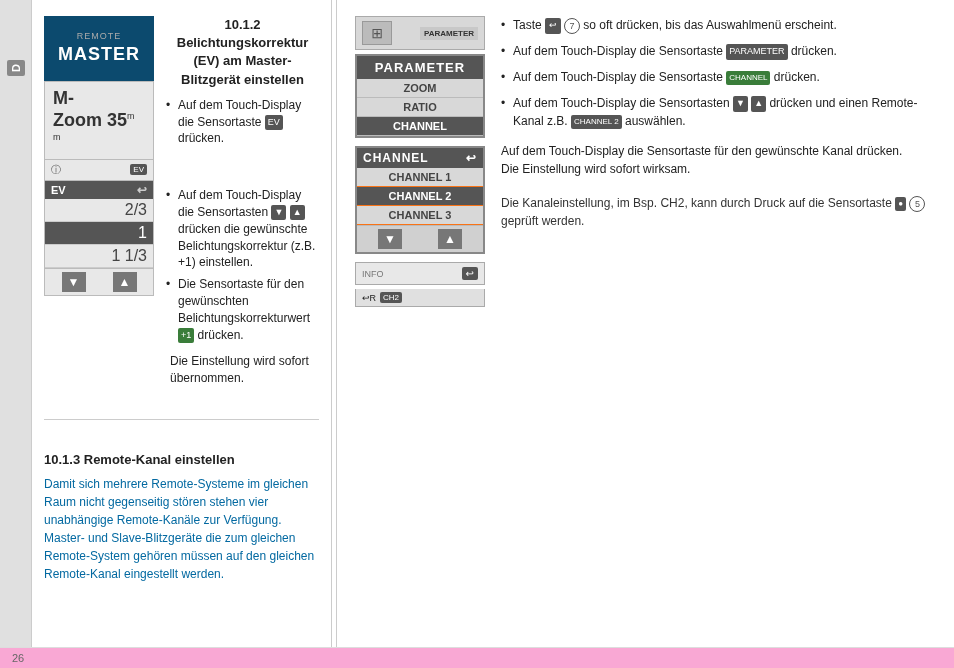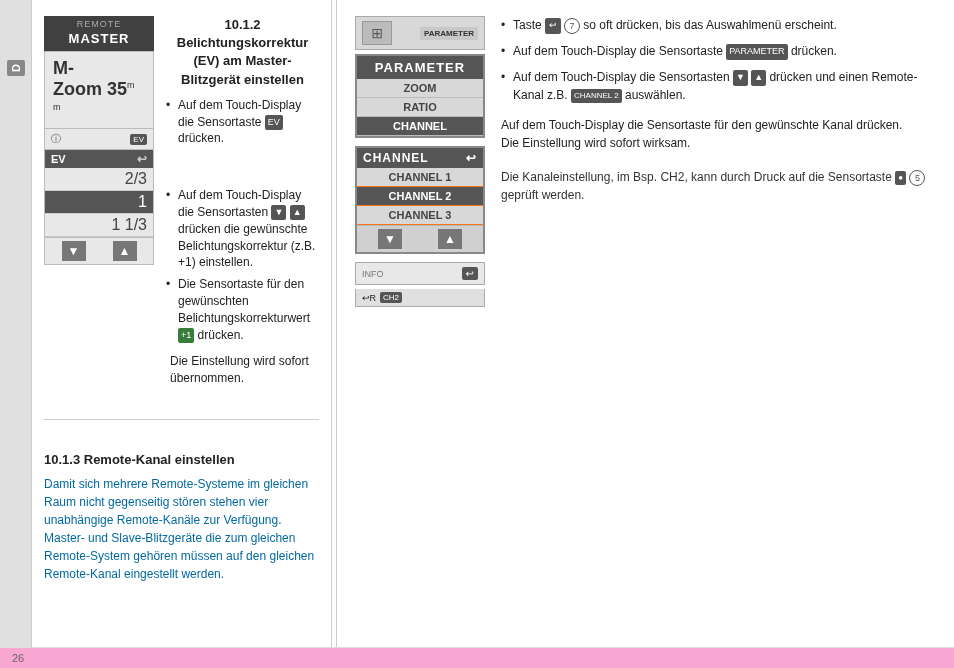--- a/index.html
+++ b/index.html
@@ -46,37 +46,37 @@
     
     .left-panel {
       width: 300px;
       padding: 16px 12px;
       border-right: 1px solid #ccc;
       display: flex;
       flex-direction: column;
     }
 
     .remote-master-box {
-      background: #404040;
+      background: #0c4a6e;
       color: white;
       text-align: center;
       width: 110px;
-      padding: 3px 6px;
+      padding: 15px 6px;
       font-size: 10px;
       line-height: 1.3;
     }
 
     .remote-label {
       font-size: 9px;
       letter-spacing: 1px;
       color: #aaa;
     }
 
     .master-label {
-      font-size: 13px;
+      font-size: 18px;
       font-weight: bold;
       letter-spacing: 1px;
       color: white;
     }
 
     .zoom-display {
       background: #e8e8e8;
       width: 110px;
       padding: 6px 8px;
       font-size: 18px;
@@ -610,20 +610,25 @@
             <span class="arrow-icon-inline">↩</span>
             <span class="circle-badge">7</span>
             <span> so oft drücken, bis das Auswahlmenü erscheint.</span>
           </li>
           <li>
             <span>Auf dem Touch-Display die Sensortaste </span>
             <span class="inline-badge">PARAMETER</span>
             <span> drücken.</span>
           </li>
           <li>
+            <span>Auf dem Touch-Display die Sensortaste </span>
+            <span class="channel-badge">CHANNEL</span>
+            <span> drücken.</span>
+          </li>
+          <li>
             <span>Auf dem Touch-Display die Sensortasten </span>
             <span class="inline-badge">▼</span>
             <span class="inline-badge">▲</span>
             <span> drücken und einen Remote-Kanal z.B. </span>
             <span class="channel2-badge">CHANNEL 2</span>
             <span> auswählen.</span>
           </li>
         </ul>
 
         <div style="margin-top:4px;">

